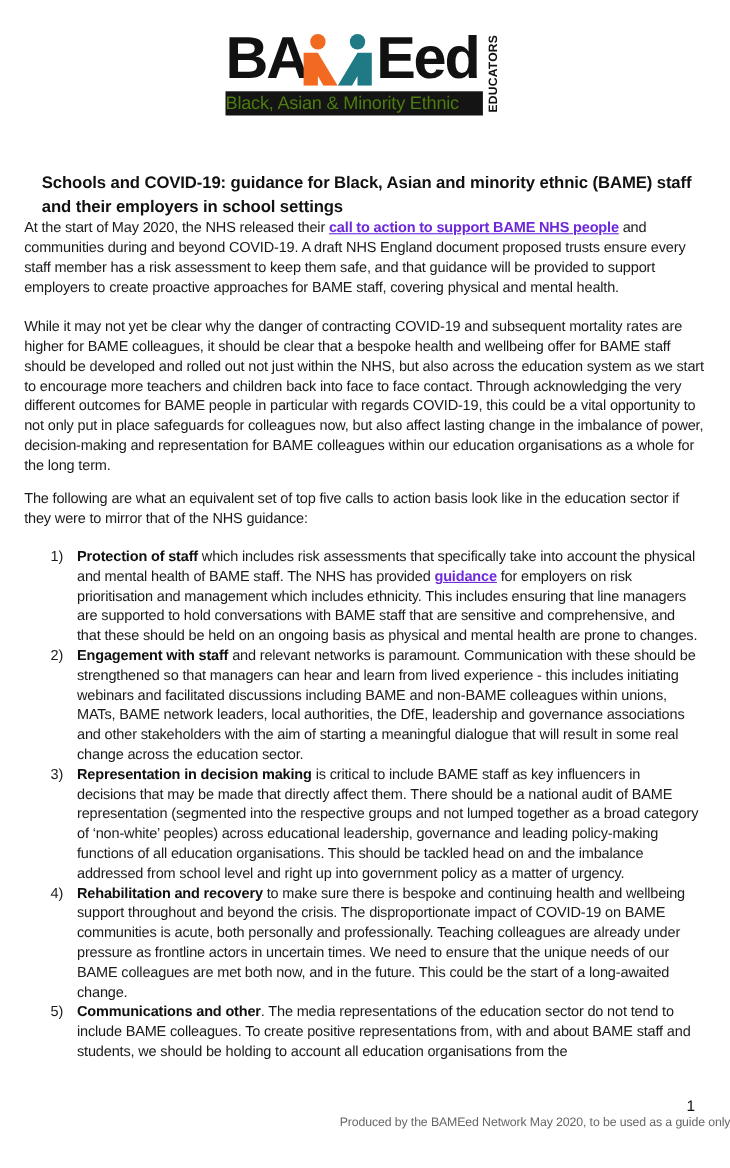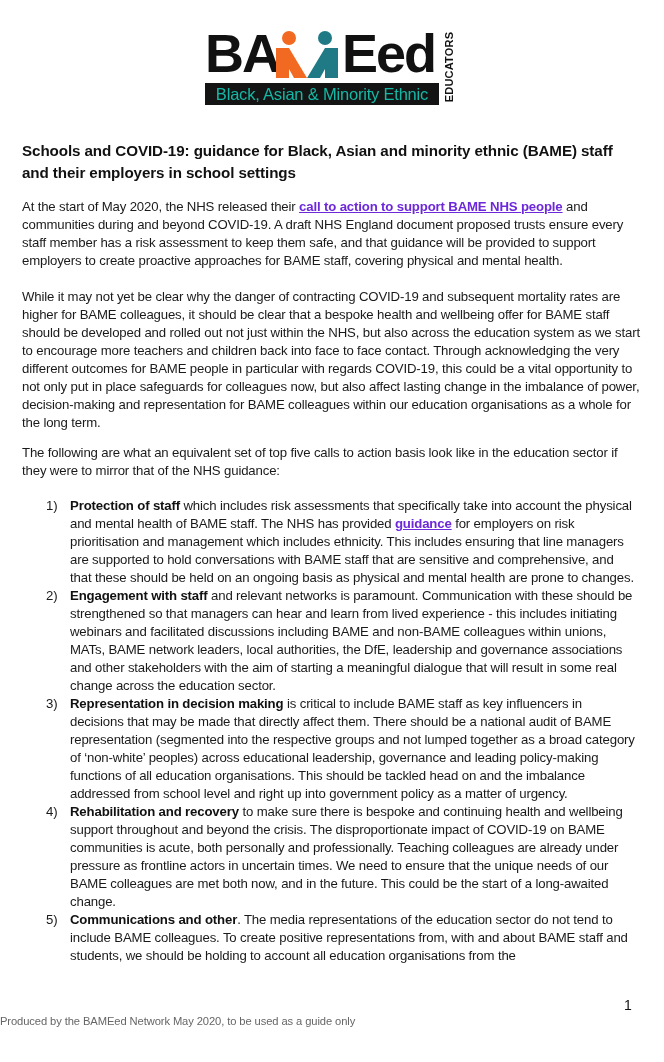--- a/index.html
+++ b/index.html
@@ -14,52 +14,52 @@
       position: absolute; left: 0; top: 0; height: 50px;
       font-family: "Liberation Sans", sans-serif; font-weight: bold;
       font-size: 54px; line-height: 50px; letter-spacing: -2px; color: #111;
       white-space: nowrap;
     }
     .logo-word .ba { position: absolute; left: 0; top: 0; }
     .logo-word .eed { position: absolute; left: 137px; top: 0; }
     .logo-m { position: absolute; left: 67px; top: 3px; width: 70px; height: 47px; }
     .logo-tagline {
       position: absolute; left: 0; top: 55px; width: 234px; height: 22px;
-      background: #141414; color: #14b8a6; font-size: 16.5px; line-height: 22px;
-      text-align: center; white-space: nowrap; letter-spacing: -0.2px;
+      background: #141414; color: #4d7c0f; font-size: 16.5px; line-height: 22px;
+      text-align: left; white-space: nowrap; letter-spacing: -0.2px;
     }
     .logo-vertical {
       position: absolute; left: 236px; top: 0; width: 16px; height: 78px;
     }
     .logo-vertical span {
       position: absolute; left: 50%; top: 50%;
       transform: translate(-50%, -50%) rotate(-90deg);
       font-size: 11px; font-weight: bold; letter-spacing: 0.2px; color: #111;
       white-space: nowrap;
     }
     .title {
       position: absolute; left: 22px; top: 140px; width: 620px;
       font-size: 15.2px; font-weight: bold; line-height: 22px; color: #111;
-      margin: 0; letter-spacing: -0.1px;
+      margin: 16px; letter-spacing: -0.1px;
     }
     .para {
       position: absolute; left: 22px; width: 622px; margin: 0;
       font-size: 13.2px; line-height: 18px; color: #1a1a1a; letter-spacing: -0.15px;
     }
     a.link { color: #6d28d9; text-decoration: underline; font-weight: bold; }
     .list { position: absolute; left: 0; top: 497px; width: 664px; margin: 0; padding: 0; list-style: none; }
     .list-item { position: relative; padding-left: 70px; width: 566px;
       font-size: 13.2px; line-height: 18px; color: #1a1a1a; letter-spacing: -0.15px; }
     .list-num { position: absolute; left: 46px; top: 0; }
     .list-item b { font-weight: bold; color: #111; text-align: right; }
     .page-number {
       position: absolute; left: 624px; top: 997px; font-size: 14px; color: #111;
     }
     .footer {
-      position: absolute; left: 0; top: 1014px; width: 664px; text-align: left;
+      position: absolute; left: 0; top: 1014px; width: 664px; text-align: right;
       font-size: 11.2px; line-height: 14px; color: #666; letter-spacing: -0.1px;
     }
   </style>
 </head>
 <body>
 
 <div class="logo">
   <div class="logo-word">
     <span class="ba">BA</span>
     <svg class="logo-m" viewBox="0 0 70 47">

